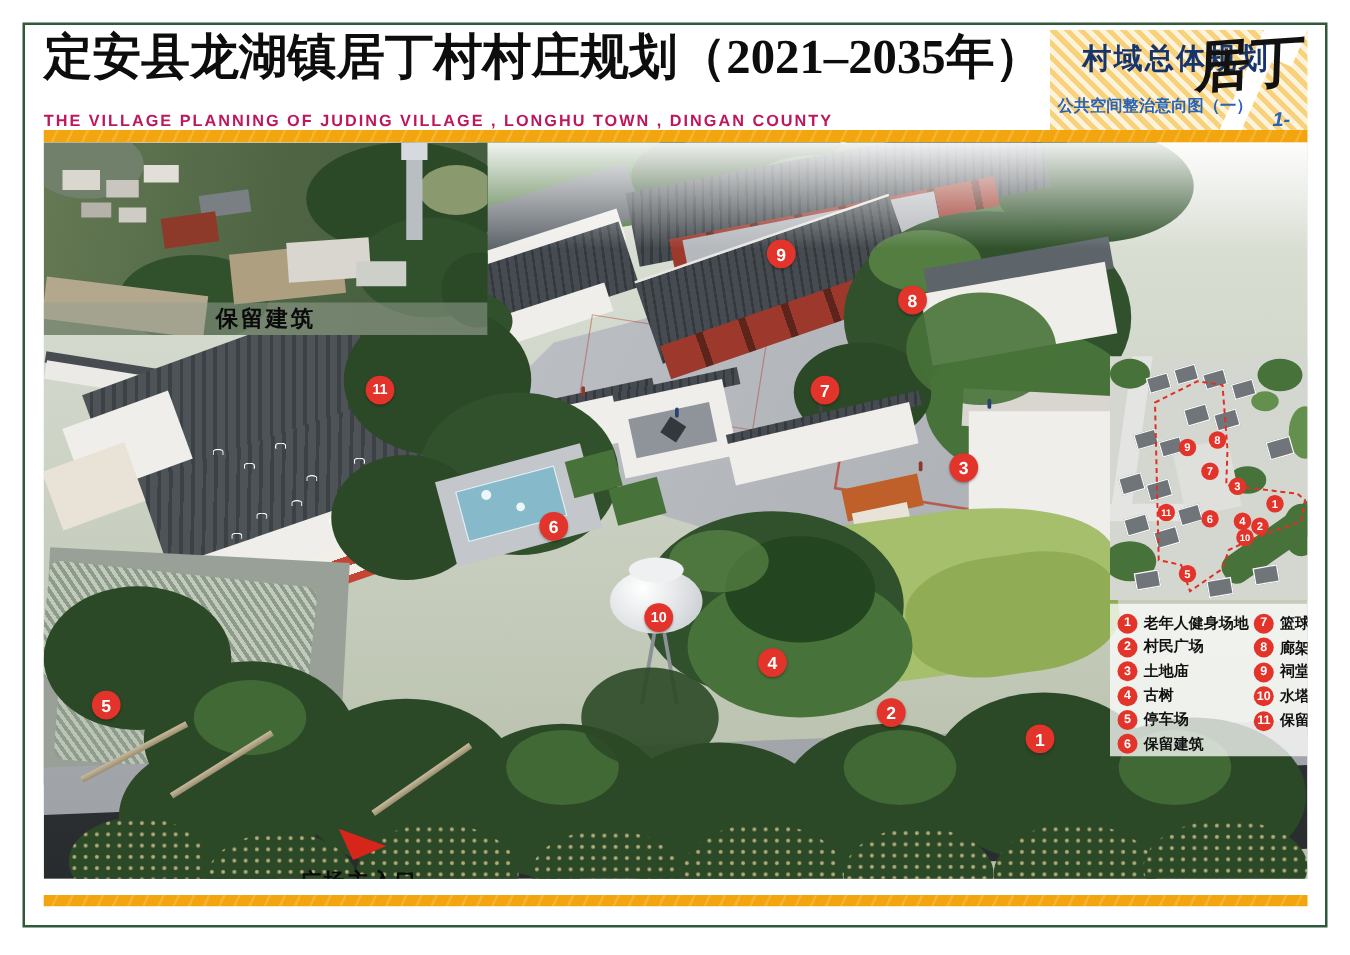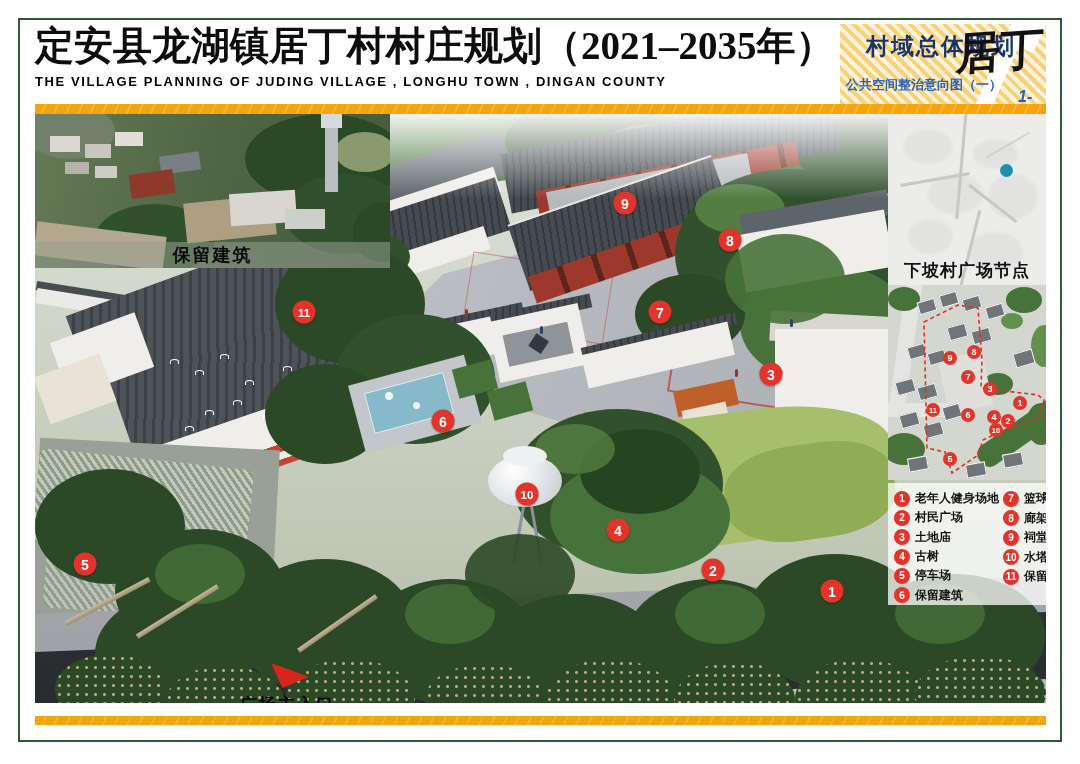--- a/index.html
+++ b/index.html
@@ -4,21 +4,21 @@
 <style>
   html,body{margin:0;padding:0;background:#fff;}
   .page{position:relative;width:1080px;height:764px;background:#fff;overflow:hidden;
         font-family:"Liberation Sans","DejaVu Sans",sans-serif;}
   .frame{position:absolute;left:18px;top:18px;width:1040px;height:720px;border:2px solid #30593a;}
   
   .header{position:absolute;left:35px;top:24px;width:1011px;height:80px;display:flex;}
   .title-block{flex:1;min-width:0;}
   .main-title{margin:0;font-family:"Liberation Serif","DejaVu Serif",serif;font-weight:900;
               font-size:39px;line-height:1.15;color:#0d0d0d;letter-spacing:0px;white-space:nowrap;}
-  .sub-title{margin-top:5px;font-size:13px;font-weight:bold;color:#000000;letter-spacing:1.6px;white-space:nowrap;}
+  .sub-title{margin-top:20px;font-size:13px;font-weight:bold;color:#be185d;letter-spacing:1.6px;white-space:nowrap;}
   .info-box{position:relative;width:206px;height:80px;flex:none;overflow:hidden;
             background:repeating-linear-gradient(45deg,#f8d27a 0 4px,#fdf3dc 4px 8px);}
   .slash{position:absolute;width:16px;height:130px;background:#fff;transform:rotate(24deg);top:-20px;}
   .s1{left:152px;}
   .s2{left:196px;top:-60px;height:90px;}
   .plan-type{position:absolute;left:26px;top:7px;font-family:"Liberation Serif","DejaVu Serif",serif;
              font-weight:900;font-size:23px;color:#18356b;letter-spacing:2px;}
   .sheet-name{position:absolute;left:6px;top:52px;font-size:13px;font-weight:bold;color:#2a63b5;}
   .sheet-no{position:absolute;left:178px;top:64px;font-size:16px;font-weight:bold;font-style:italic;color:#2a63b5;}
   .logo{position:absolute;right:2px;top:6px;font-family:"Liberation Serif","DejaVu Serif",serif;
@@ -289,35 +289,20 @@
       <div class="r" style="left:195px;top:78px;width:66px;height:32px;transform:rotate(-4deg);background:#d9d6cf"></div>
       <div class="r" style="left:250px;top:95px;width:40px;height:20px;background:#cdd0c9"></div>
       <div class="r" style="left:290px;top:6px;width:13px;height:72px;background:#b9bec2"></div>
       <div class="r" style="left:286px;top:0;width:21px;height:14px;background:#d6dade"></div>
       <div class="r" style="left:0px;top:115px;width:130px;height:34px;transform:rotate(7deg);background:#b3a88d"></div>
       <div class="inset-band">
         <span>保留建筑</span>
       </div>
     </div>
 
-    <div class="map-inset">
-      <div class="mblob" style="left:15px;top:15px;width:50px;height:35px"></div>
-      <div class="mblob" style="left:85px;top:25px;width:45px;height:30px"></div>
-      <div class="mblob" style="left:40px;top:60px;width:55px;height:40px"></div>
-      <div class="mblob" style="left:100px;top:60px;width:50px;height:45px"></div>
-      <div class="mblob" style="left:20px;top:105px;width:45px;height:35px"></div>
-      <div class="mblob" style="left:80px;top:118px;width:55px;height:40px"></div>
-      <div class="mroad" style="left:72px;top:-5px;width:3px;height:110px;transform:rotate(5deg)"></div>
-      <div class="mroad" style="left:80px;top:95px;width:3px;height:85px;transform:rotate(14deg)"></div>
-      <div class="mroad" style="left:12px;top:64px;width:70px;height:2.5px;transform:rotate(-10deg)"></div>
-      <div class="mroad" style="left:75px;top:88px;width:60px;height:2.5px;transform:rotate(38deg)"></div>
-      <div class="mroad" style="left:95px;top:30px;width:50px;height:2px;transform:rotate(-30deg);opacity:.7"></div>
-      <div class="map-dot"></div>
-      <div class="map-label">下坡村广场节点</div>
-    </div>
 
     <div class="plan-inset">
       <div class="r" style="left:10px;top:-5px;width:16px;height:125px;transform:rotate(8deg);background:#e4e4e2"></div>
       <div class="r" style="left:0px;top:118px;width:70px;height:14px;background:#e4e4e2"></div>
       <div class="b c-t2" style="left:0px;top:2px;width:32px;height:24px"></div>
       <div class="b c-t2" style="left:118px;top:2px;width:36px;height:26px"></div>
       <div class="b c-t3" style="left:143px;top:40px;width:26px;height:42px"></div>
       <div class="b c-t2" style="left:95px;top:88px;width:30px;height:22px"></div>
       <div class="b c-t2" style="left:138px;top:118px;width:30px;height:42px"></div>
       <div class="b c-t2" style="left:-5px;top:148px;width:42px;height:32px"></div>

